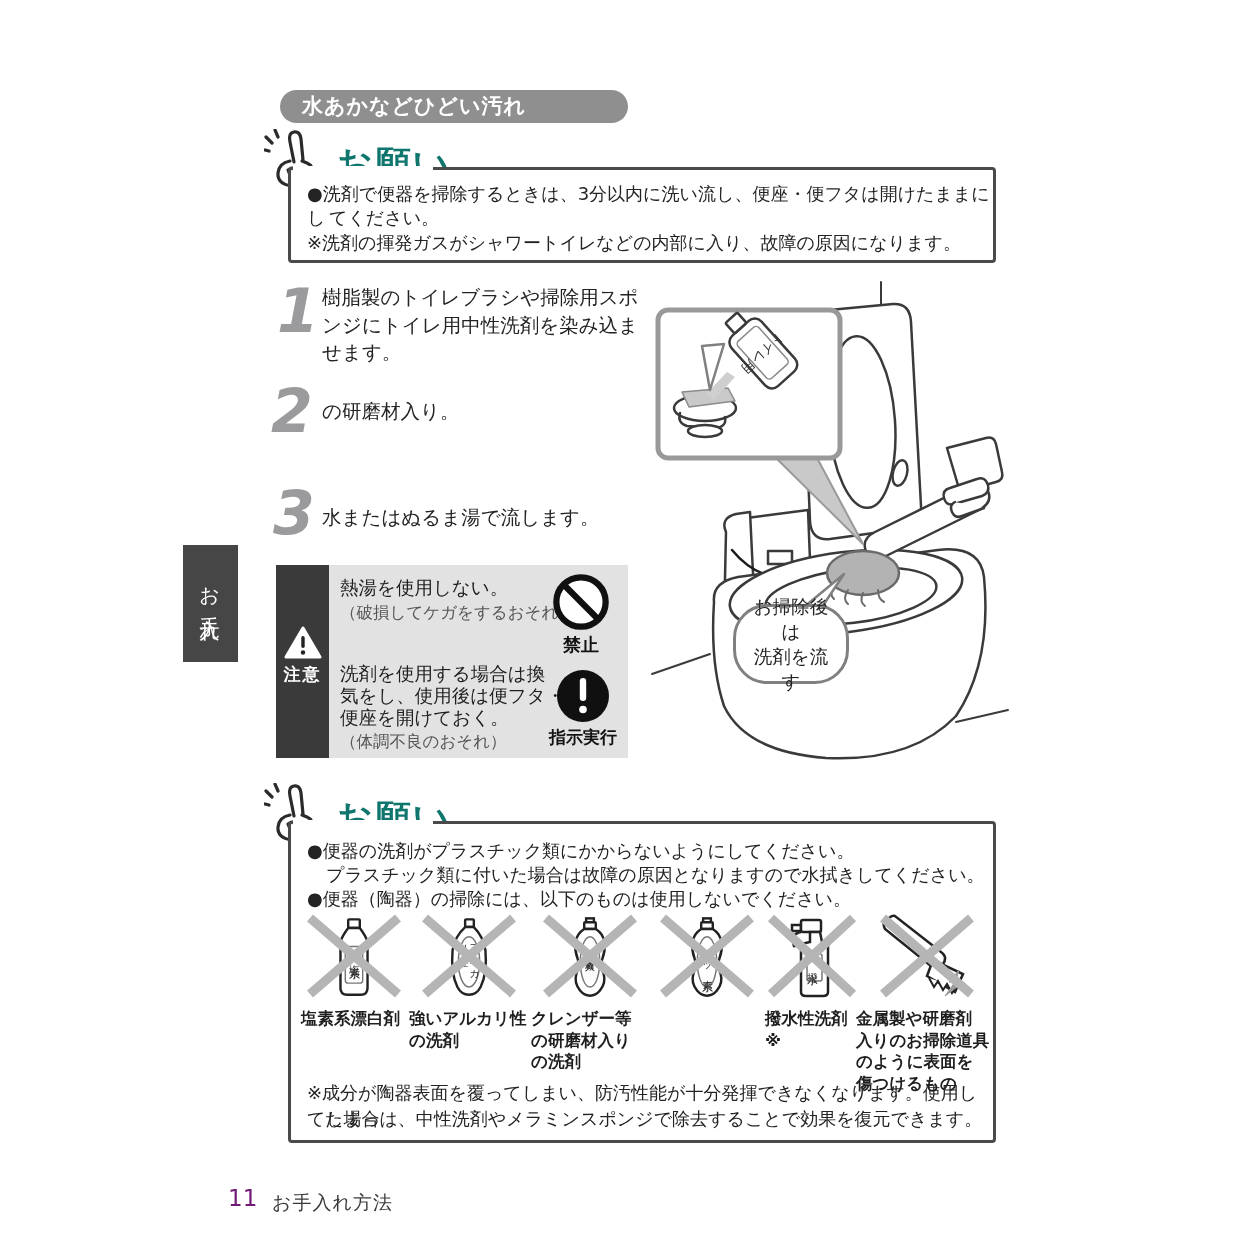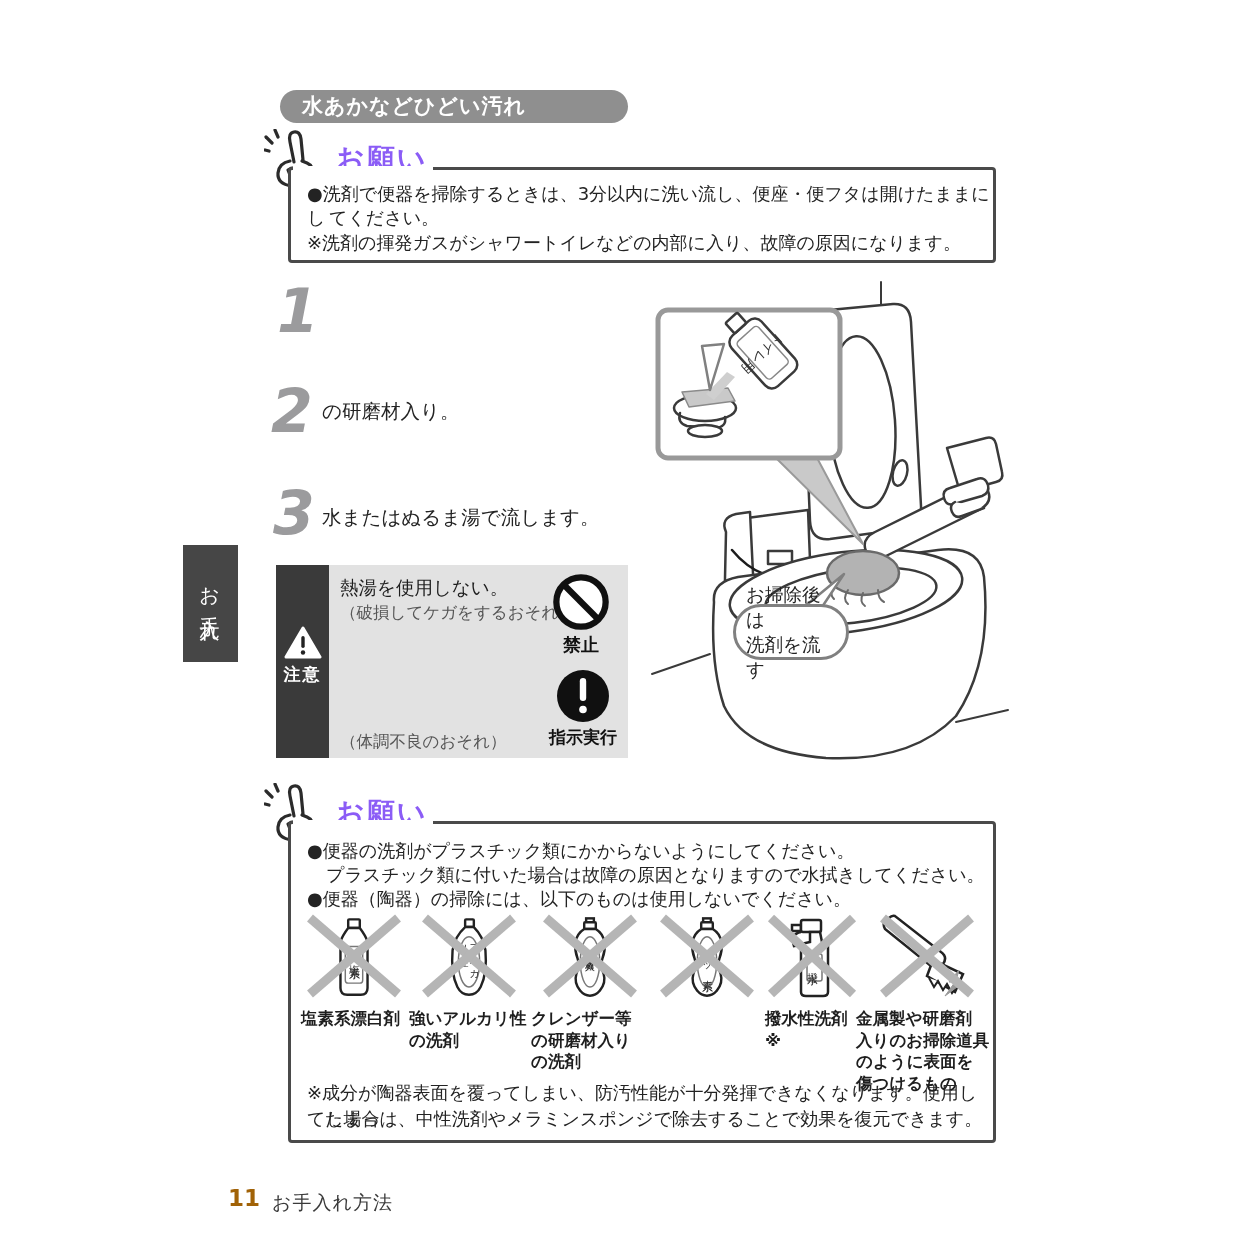--- a/index.html
+++ b/index.html
@@ -6,21 +6,21 @@
   body{font-family:"DejaVu Sans","Liberation Sans",sans-serif;color:#222;}
   #page{position:relative;width:1240px;height:1240px;background:#fff;overflow:hidden;}
   .abs{position:absolute;}
   .pre{white-space:pre-line;}
 
   
   .sec-pill{left:280px;top:90px;width:348px;height:33px;background:#8f8f8f;border-radius:17px;
     color:#fff;font-size:21px;font-weight:bold;line-height:33px;padding-left:22px;box-sizing:border-box;letter-spacing:1px;}
 
   
-  .onegai-label{font-size:28px;font-weight:bold;color:#8b5cf6;letter-spacing:2px;text-align:center;}
+  .onegai-label{font-size:36px;font-weight:bold;color:#0f766e;letter-spacing:2px;text-align:center;}
 
   
   .req-box{border:3px solid #4a4a4a;border-radius:4px;box-sizing:border-box;background:#fff;}
   .req-box::before{content:"";position:absolute;top:-4px;left:2px;width:140px;height:8px;background:#fff;}
   .body-line{font-size:18px;line-height:24px;color:#232323;}
 
   
   .step-num{font-size:60px;font-weight:bold;font-style:italic;color:#9b9b9d;line-height:60px;}
   .step-text{font-size:19.5px;line-height:27.5px;color:#232323;}
 
@@ -46,21 +46,21 @@
   
   .item{position:absolute;}
   .item-icon{position:relative;height:88px;display:flex;align-items:flex-end;justify-content:center;}
   .x-overlay{position:absolute;left:50%;top:0;transform:translateX(-50%);}
   .bottle-label{position:absolute;left:50%;top:52%;transform:translate(-50%,-50%);writing-mode:vertical-rl;
     font-size:11px;color:#2c2c2c;letter-spacing:1px;line-height:11px;}
   .item-caption{font-size:16.5px;font-weight:bold;line-height:21.5px;color:#1e1e1e;margin-top:8px;}
 
   .footnote{font-size:18px;line-height:26px;color:#232323;}
 
-  .footer-num{font-size:23px;font-weight:bold;color:#a16207;}
+  .footer-num{font-size:23px;font-weight:normal;color:#701a75;}
   .footer-title{font-size:19px;color:#3a3a3a;letter-spacing:1px;}
 </style>
 </head>
 <body>
 
 <div id="page">
 
   <div class="abs sec-pill">水あかなどひどい汚れ</div>
 
   <svg class="abs" style="left:264px;top:129px" width="64" height="60" viewBox="0 0 64 60" fill="none" stroke="#2b2b2b" stroke-width="3.2" stroke-linecap="round" stroke-linejoin="round">
@@ -73,20 +73,23 @@
   </svg>
   <div class="abs onegai-label" style="left:336px;top:140px">お願い</div>
 
   <div class="abs req-box" style="left:288px;top:167px;width:708px;height:96px">
     <div class="abs body-line" style="left:16px;top:12px">●洗剤で便器を掃除するときは、3分以内に洗い流し、便座・便フタは開けたままにし</div>
     <div class="abs body-line" style="left:38px;top:36px">てください。</div>
     <div class="abs body-line" style="left:16px;top:61px">※洗剤の揮発ガスがシャワートイレなどの内部に入り、故障の原因になります。</div>
   </div>
 
   <div class="abs step-num" style="left:277px;top:281px">1</div>
+  <div class="abs step-text pre" style="left:322px;top:284px">樹脂製のトイレブラシや掃除用スポ
+ンジにトイレ用中性洗剤を染み込ま
+せます。</div>
 
   <div class="abs step-num" style="left:271px;top:381px">2</div>
   <div class="abs step-text" style="left:322px;top:398px">の研磨材入り。</div>
 
   <div class="abs step-num" style="left:273px;top:483px">3</div>
   <div class="abs step-text" style="left:322px;top:504px">水またはぬるま湯で流します。</div>
 
   <div class="abs side-tab">
     <span>お手入れ</span>
   </div>
@@ -102,20 +105,23 @@
 
     <div class="caution-right"></div>
     <div class="abs ct-text" style="left:64px;top:12px">熱湯を使用しない。</div>
     <div class="abs ct-reason" style="left:64px;top:37px">（破損してケガをするおそれ）</div>
     <svg class="abs" style="left:276px;top:8px" width="58" height="58" viewBox="0 0 60 60">
       <circle cx="30" cy="30" r="25.5" fill="#fff" stroke="#101010" stroke-width="6.5"></circle>
       <line x1="12.5" y1="12.5" x2="47.5" y2="47.5" stroke="#101010" stroke-width="6.5"></line>
     </svg>
     <div class="abs icon-label" style="left:270px;top:68px;width:70px">禁止</div>
 
+    <div class="abs ct-text pre" style="left:64px;top:98px">洗剤を使用する場合は換
+気をし、使用後は便フタ・
+便座を開けておく。</div>
     <div class="abs ct-reason" style="left:64px;top:166px">（体調不良のおそれ）</div>
     <svg class="abs" style="left:280px;top:104px" width="54" height="54" viewBox="0 0 54 54">
       <circle cx="27" cy="27" r="26" fill="#101010"></circle>
       <rect x="23.8" y="9" width="6.4" height="23" rx="3.2" fill="#fff"></rect>
       <circle cx="27" cy="40.5" r="3.8" fill="#fff"></circle>
     </svg>
     <div class="abs icon-label" style="left:266px;top:161px;width:82px;font-size:17px">指示実行</div>
   </div>
 
   <svg class="abs" style="left:650px;top:280px" width="360" height="490" viewBox="0 0 360 490" fill="none" stroke="#3a3a3a" stroke-width="2.5" stroke-linecap="round" stroke-linejoin="round">
@@ -163,21 +169,21 @@
       <rect x="98" y="48" width="28" height="50" rx="4" stroke="#888" stroke-width="1.5"></rect>
       <text x="112" y="79" text-anchor="middle" font-size="13" fill="#333" stroke="none" transform="rotate(180 112 74)">トイレ用</text>
     </g>
 
     <polygon points="77,92 85,97 64,120 56,114" fill="#cfcfcf" stroke="none"></polygon>
 
     <polygon points="52,66 74,64 60,110" fill="#fff" stroke="#808080" stroke-width="2.5"></polygon>
     <polygon points="148,332 172,327 194,294" fill="#fff" stroke="#808080" stroke-width="2.5"></polygon>
   </svg>
 
-  <div class="abs bubble" style="left:733px;top:604px;width:116px;height:56px;padding:4px 10px;text-align:left">
+  <div class="abs bubble" style="left:733px;top:604px;width:116px;height:80px;padding:4px 10px;text-align:center">
     <div class="pre">お掃除後は
 洗剤を流す</div>
   </div>
 
   <svg class="abs" style="left:264px;top:783px" width="64" height="60" viewBox="0 0 64 60" fill="none" stroke="#2b2b2b" stroke-width="3.2" stroke-linecap="round" stroke-linejoin="round">
     <path d="M8,14 L2,8"></path>
       <path d="M14,8 L11,1"></path>
       <path d="M5,22 L1,21"></path>
     <path d="M30,33 L26,13 Q24,4 30,3 Q36,2 37,10 L39,31"></path>
     <path d="M26,32 Q15,34 14,44 Q13,55 28,57 Q44,58 48,46 Q50,37 43,34 L38,32"></path>

